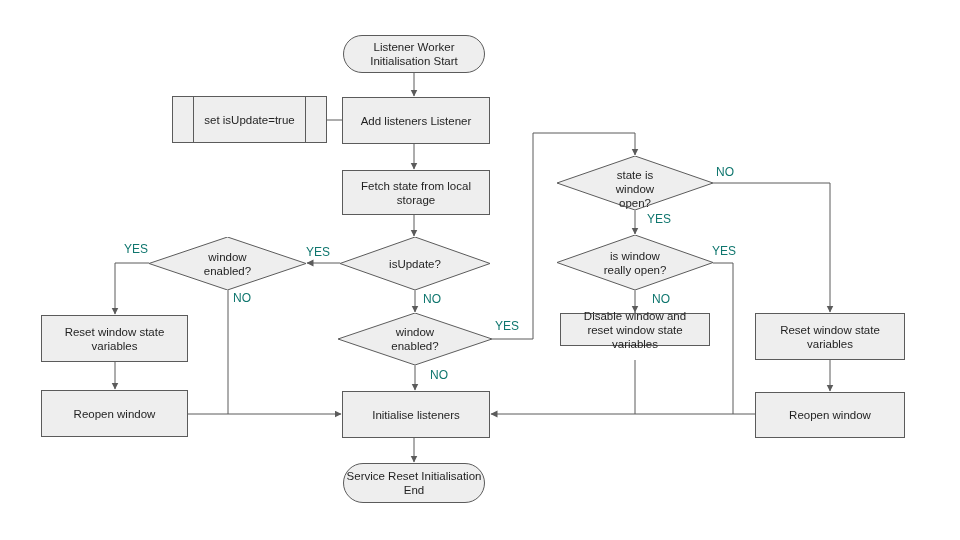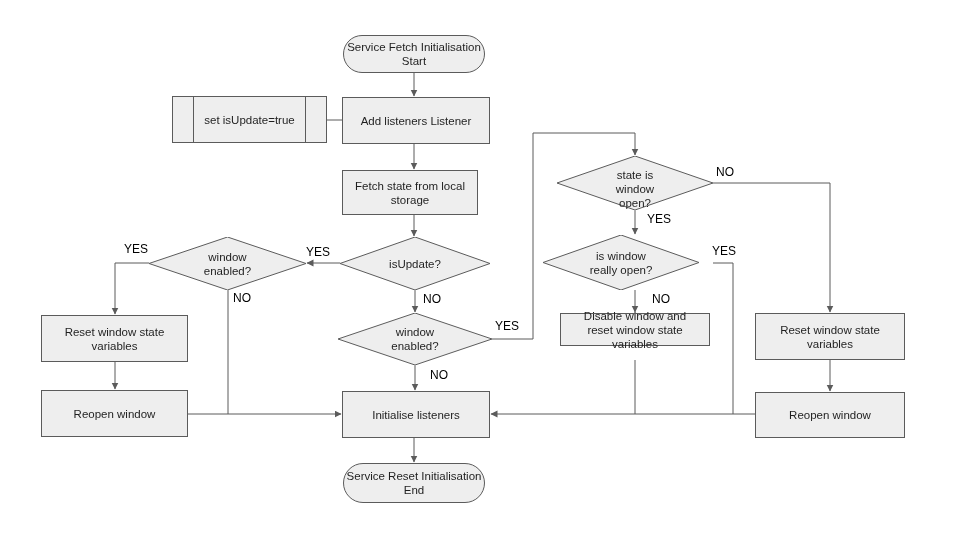--- a/index.html
+++ b/index.html
@@ -29,21 +29,21 @@
     border-left:1px solid #5b5b5b;
   }
   .sub-bar.left{left:20px;}
   .sub-bar.right{right:20px;}
   .decision{background:transparent;border:none;}
   .decision svg.shape{position:absolute;left:0;top:0;width:100%;height:100%;}
   .decision svg.shape polygon{fill:#eeeeee;stroke:#5b5b5b;stroke-width:1;vector-effect:non-scaling-stroke;}
   .nlabel{position:relative;z-index:2;}
   .elabel{
     position:absolute;
-    font-size:12px;line-height:13px;color:#000000;
+    font-size:12px;line-height:13px;color:#0f766e;
     white-space:nowrap;z-index:3;
   }
 </style>
 </head>
 <body>
 
 <div class="canvas">
 
   <svg class="edges">
     <defs>
@@ -67,34 +67,34 @@
     <polyline points="635,210 635,234" marker-end="url(#arrow)"></polyline>
     <polyline points="713,263 733,263 733,414"></polyline>
     <polyline points="635,290 635,312" marker-end="url(#arrow)"></polyline>
     <polyline points="635,360 635,414"></polyline>
     <polyline points="830,360 830,391" marker-end="url(#arrow)"></polyline>
     <polyline points="755,414 491,414" marker-end="url(#arrow)"></polyline>
     <polyline points="414,438 414,462" marker-end="url(#arrow)"></polyline>
   </svg>
 
   <div class="node terminator" style="left:343px;top:35px;width:142px;height:38px;">
-    <div class="nlabel">Service Fetch Initialisation Start</div>
+    <div class="nlabel">Listener Worker Initialisation Start</div>
   </div>
 
   <div class="node subroutine" style="left:148px;top:96px;width:155px;height:47px;">
     <div class="sub-bar left"></div>
     <div class="sub-bar right"></div>
     <div class="nlabel">set isUpdate=true</div>
   </div>
 
   <div class="node process" style="left:342px;top:97px;width:148px;height:47px;">
     <div class="nlabel">Add listeners Listener</div>
   </div>
 
-  <div class="node process" style="left:342px;top:170px;width:136px;height:45px;">
+  <div class="node process" style="left:342px;top:170px;width:148px;height:45px;">
     <div class="nlabel" style="max-width:130px">Fetch state from local storage</div>
   </div>
 
   <div class="node decision" style="left:340px;top:237px;width:150px;height:53px;">
     <svg class="shape" viewBox="0 0 100 100" preserveAspectRatio="none">
         <polygon points="50,0 100,50 50,100 0,50"></polygon>
       </svg>
     <div class="nlabel" style="max-width:70px">isUpdate?</div>
   </div>
 
@@ -128,21 +128,21 @@
     <div class="nlabel">Service Reset Initialisation End</div>
   </div>
 
   <div class="node decision" style="left:557px;top:156px;width:156px;height:54px;align-items:flex-end;">
     <svg class="shape" viewBox="0 0 100 100" preserveAspectRatio="none">
         <polygon points="50,0 100,50 50,100 0,50"></polygon>
       </svg>
     <div class="nlabel" style="max-width:64px">state is window open?</div>
   </div>
 
-  <div class="node decision" style="left:543px;top:235px;width:156px;height:55px;">
+  <div class="node decision" style="left:557px;top:235px;width:156px;height:55px;">
     <svg class="shape" viewBox="0 0 100 100" preserveAspectRatio="none">
         <polygon points="50,0 100,50 50,100 0,50"></polygon>
       </svg>
     <div class="nlabel" style="max-width:64px">is window really open?</div>
   </div>
 
   <div class="node process" style="left:560px;top:313px;width:150px;height:33px;">
     <div class="nlabel" style="max-width:112px">Disable window and reset window state variables</div>
   </div>
 

